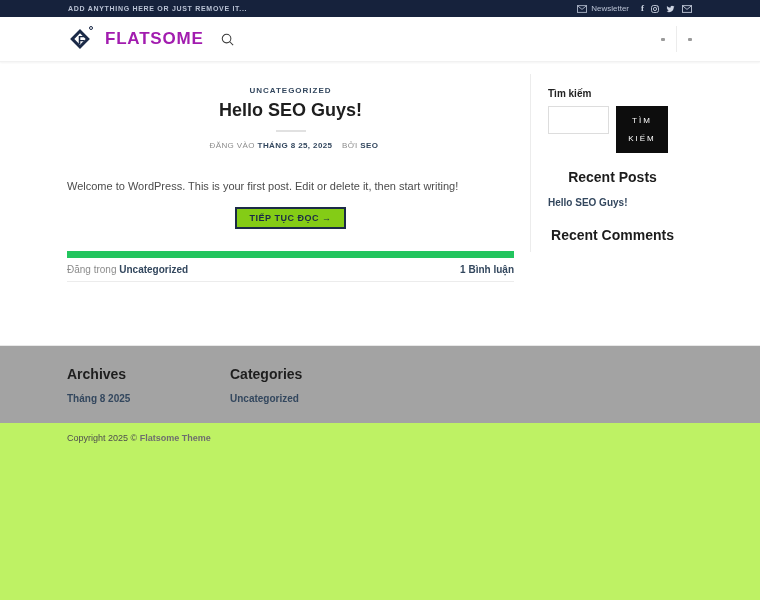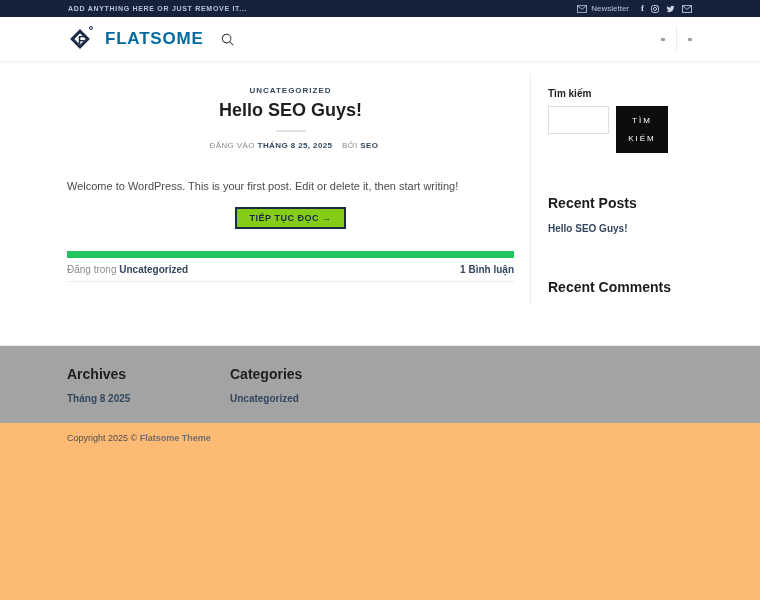--- a/index.html
+++ b/index.html
@@ -19,21 +19,21 @@
 
   
   .header { height:45px; background:#fff; display:flex; align-items:center;
             padding:0 68px; flex:0 0 auto; border-bottom:1px solid #f1f1f1;
             box-shadow:0 1px 2px rgba(0,0,0,.05); position:relative; z-index:2; }
   .logo { display:flex; align-items:center; cursor:pointer; }
   .logo-mark { position:relative; width:27px; height:27px; display:inline-block; }
   .diamond { position:absolute; left:5px; top:6px; width:14px; height:14px; border:3px solid #1b2a47; transform:rotate(45deg); }
   .logo-f { position:absolute; left:10px; top:8px; font-weight:900; font-size:11px; color:#1b2a47; }
   .reg-circle { position:absolute; right:2px; top:0; width:4px; height:4px; border:1.5px solid #1b2a47; border-radius:50%; }
-  .logo-text { font-size:17px; font-weight:800; letter-spacing:.8px; color:#0369a1; margin-left:10px; }
+  .logo-text { font-size:17px; font-weight:800; letter-spacing:.8px; color:#a21caf; margin-left:10px; }
   .hdr-search { margin-left:16px; cursor:pointer; display:flex; align-items:center; }
   .hdr-right { margin-left:auto; display:flex; align-items:center; }
   .menu-dash { width:4px; height:3px; background:#9a9a9a; border-radius:1px; cursor:pointer; }
   .vdiv { width:1px; height:26px; background:#ececec; margin:0 11px; }
 
   
   .main { background:#fff; height:283px; padding:12px 67px 0; display:flex; align-items:flex-start; flex:0 0 auto; }
   .content-col { width:463px; padding-right:16px; }
   .sidebar-col { border-left:1px solid #ececec; padding-left:17px; width:147px; }
 
@@ -54,34 +54,34 @@
   .posted-in { color:#8c8c8c; }
   a.navlink { color:#33475e; font-weight:700; text-decoration:none; cursor:pointer; }
 
   
   .search-label { font-size:10px; font-weight:700; color:#222; margin-top:14px; }
   .search-row { display:flex; align-items:flex-start; margin-top:7px; }
   .search-input { width:61px; height:28px; border:1px solid #ddd; background:#fff; margin-right:7px; outline:none; }
   .search-btn { width:52px; min-height:46px; background:#0d0d0d; color:#fff; border:none; cursor:pointer;
                 font-size:8px; letter-spacing:2px; line-height:2.2; text-transform:uppercase; text-align:center;
                 padding:6px 4px; font-family:"Liberation Sans",sans-serif; }
-  .widget-title { font-size:14px; font-weight:700; color:#1c1c1c; margin:42px 0 9px; }
+  .widget-title { font-size:14px; font-weight:700; color:#1c1c1c; margin:16px 0 9px;text-align:center; }
   .widget-link { font-size:10px; color:#33475e; font-weight:600; cursor:pointer; line-height:1.7; }
   .comment-line2 { font-size:10px; line-height:1.7; }
   .comment-line2 .trong { color:#777; font-weight:400; }
 
   
   .footer-widgets { background:#a3a3a3; border-top:1px solid #e8e8e8; height:78px;
                     padding:13px 67px 0; display:flex; flex:0 0 auto; }
   .fw-col { width:163px; }
   .fw-title { font-size:14px; font-weight:700; color:#1e1e1e; margin:7px 0 11px; }
   .fw-link { font-size:10px; color:#33475e; font-weight:600; cursor:pointer; }
 
   
-  .absolute-footer { background:#fdba74; flex:1; padding:10px 67px 0; font-size:9px; }
+  .absolute-footer { background:#bef264; flex:1; padding:10px 67px 0; font-size:9px; }
   .copyright { color:#4e4e4e; }
   .copyright b { color:#6e6e6e; font-weight:700; }
 </style>
 </head>
 <body>
 
 <div class="page">
 
   <div class="topbar">
     <div class="topbar-msg">ADD ANYTHING HERE OR JUST REMOVE IT...</div>

